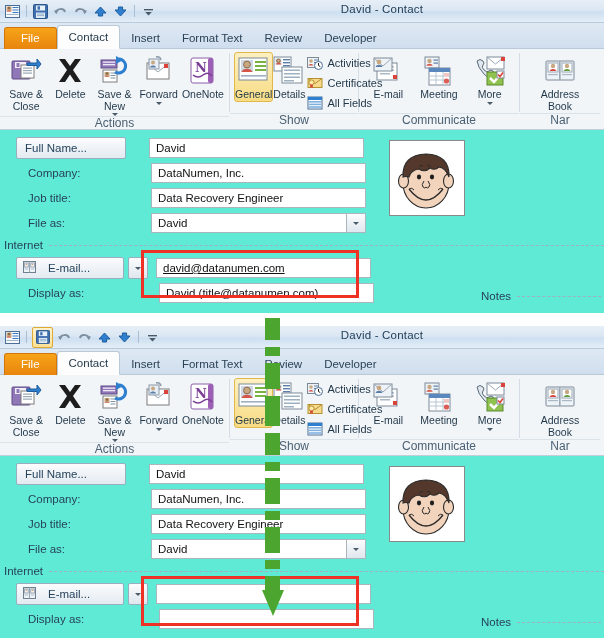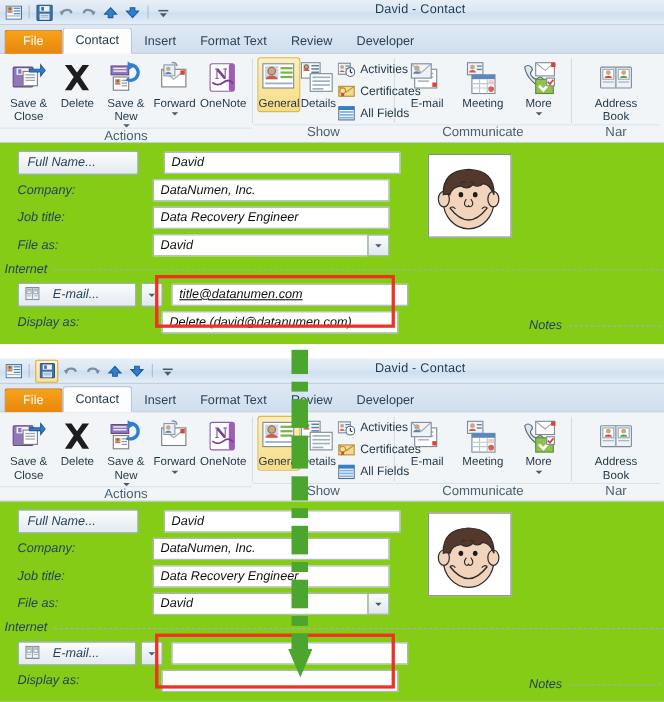--- a/index.html
+++ b/index.html
@@ -75,23 +75,23 @@
     border:1px solid #e0b84b;padding-top:2px;
   }
   .ic32{width:32px;height:32px;position:relative;}
   .ic16{width:16px;height:16px;position:relative;flex:0 0 16px;}
   .smallcol{display:flex;flex-direction:column;justify-content:flex-start;padding-top:2px;gap:2px;}
   .smallbtn{display:flex;align-items:center;gap:4px;padding:1px 4px 1px 2px;border-radius:2px;}
   .smallbtn .lbl{font-size:11px;color:#1f3648;}
   .caret{width:0;height:0;border-left:3px solid transparent;border-right:3px solid transparent;border-top:3.5px solid #4a5a68;margin-top:1px;}
 
   
-  .form{position:relative;height:186px;background:#84cc16;padding-top:7px;font-style:italic;}
+  .form{position:relative;height:186px;background:#5eead4;padding-top:7px;}
   .frow{display:flex;align-items:center;height:22px;margin-bottom:3px;padding-left:16px;}
-  .flabel{width:60px;font-size:11.5px;color:#27435c;}
+  .flabel{width:60px;font-size:11.5px;color:#27435c;margin-left:12px;}
   .fullname-btn{
     width:100px;height:20px;border:1px solid #9aaebf;border-radius:2px;
     background:linear-gradient(to bottom,#fbfcfd,#e3eaf1);
     font-size:11.5px;color:#27435c;display:flex;align-items:center;padding-left:8px;
   }
   .finput{
     height:20px;border:1px solid #abb5bd;background:#fff;font-size:11.5px;color:#111;
     display:flex;align-items:center;padding-left:6px;box-sizing:border-box;
   }
   .finput.w{width:215px;}
@@ -492,26 +492,26 @@
                 <rect x="1.6" y="7.5" width="3.6" height="0.9" fill="#aab7c4"></rect>
                 <rect x="7.8" y="7.5" width="3.6" height="0.9" fill="#aab7c4"></rect>
               </svg>
           </span>
           <span>E-mail...</span>
         </div>
         <div class="emaildrop">
             <div class="caret"></div>
           </div>
         <div class="finput link" style="width:215px;margin-left:8px;">
-            <span class="u">title@datanumen.com</span>
+            <span class="u">david@datanumen.com</span>
           </div>
       </div>
       <div class="frow">
         <div class="flabel" style="width:118px;">Display as:</div>
-        <div class="finput w" style="margin-left:13px;">Delete (david@datanumen.com)</div>
+        <div class="finput w" style="margin-left:13px;">David (title@datanumen.com)</div>
       </div>
 
       <div class="photo">
         <svg width="72" height="72" viewBox="0 0 72 72">
           <rect width="72" height="72" fill="#fff"></rect>
           <ellipse cx="36" cy="42" rx="23" ry="25" fill="#f2d3bb" stroke="#2b2b2b" stroke-width="1.1"></ellipse>
           <ellipse cx="13.5" cy="40" rx="5" ry="7" fill="#f2d3bb" stroke="#2b2b2b" stroke-width="1.1"></ellipse>
           <ellipse cx="58.5" cy="40" rx="5" ry="7" fill="#f2d3bb" stroke="#2b2b2b" stroke-width="1.1"></ellipse>
           <path d="M13 36 q-1 -22 23 -23 q24 1 23 23 q-3 -9 -10 -10 q-4 4 -9 1 q-5 5 -11 1 q-8 1 -10 8 q-3 -1 -6 0 z" fill="#54382b" stroke="#2b2b2b" stroke-width="1.1"></path>
           <path d="M29 26 q2 -3 4 -1 M41 26 q-2 -3 -4 -1" stroke="#2b2b2b" stroke-width="1" fill="none"></path>

